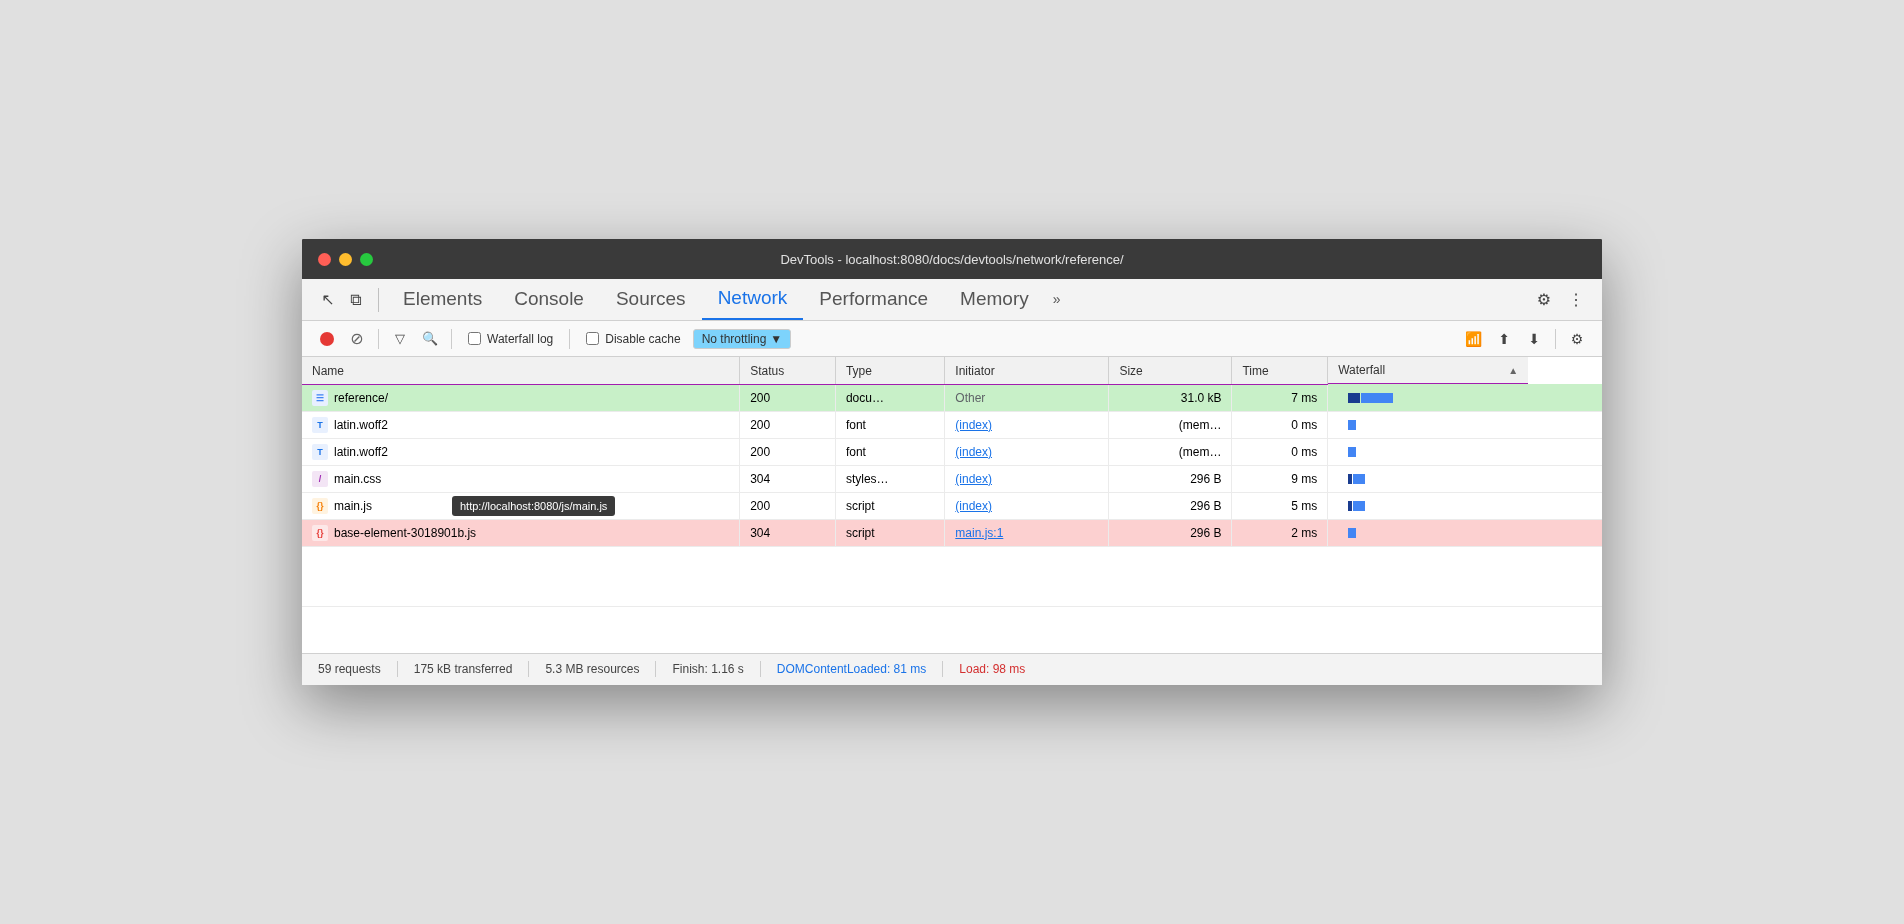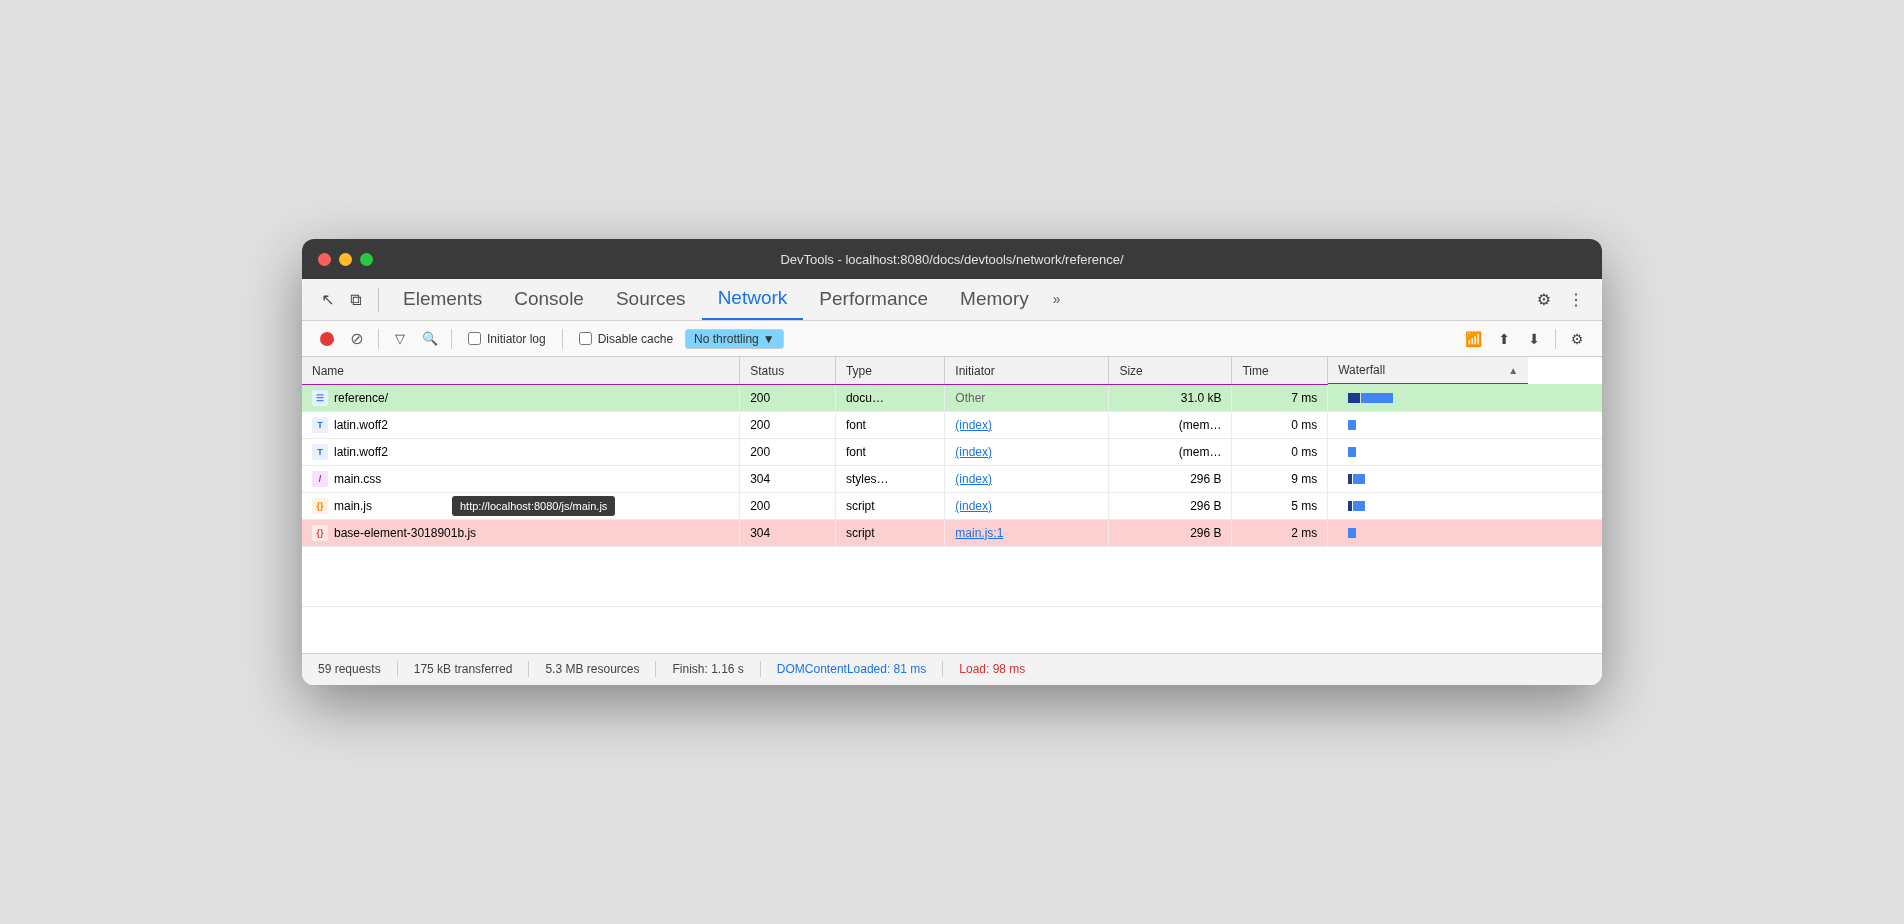--- a/index.html
+++ b/index.html
@@ -7,21 +7,21 @@
       background: #e0e0e0;
       display: flex;
       align-items: center;
       justify-content: center;
       min-height: 100vh;
       font-family: -apple-system, BlinkMacSystemFont, 'Helvetica Neue', Arial, sans-serif;
     }
     .window {
       width: 1300px;
       background: #ffffff;
-      border-radius: 12px;
+      border-radius: 1px;
       box-shadow: 0 20px 60px rgba(0,0,0,0.4);
       overflow: hidden;
     }
     .title-bar {
       background: #3a3a3a;
       height: 40px;
       display: flex;
       align-items: center;
       padding: 0 16px;
       position: relative;
@@ -312,21 +312,21 @@
     <div class="net-separator"></div>
     <div class="net-btn" title="Filter">
       <span style="font-size:13px;">▽</span>
     </div>
     <div class="net-btn" title="Search">
       <span style="font-size:13px;">🔍</span>
     </div>
     <div class="net-separator"></div>
     <label class="checkbox-label">
       <input type="checkbox" style="">
-      <span>Initiator log</span>
+      <span>Waterfall log</span>
     </label>
     <div class="net-separator"></div>
     <label class="checkbox-label">
       <input type="checkbox" style="">
       <span>Disable cache</span>
     </label>
     <div class="throttle-select">
       <span>No throttling</span>
       <span>▼</span>
     </div>

